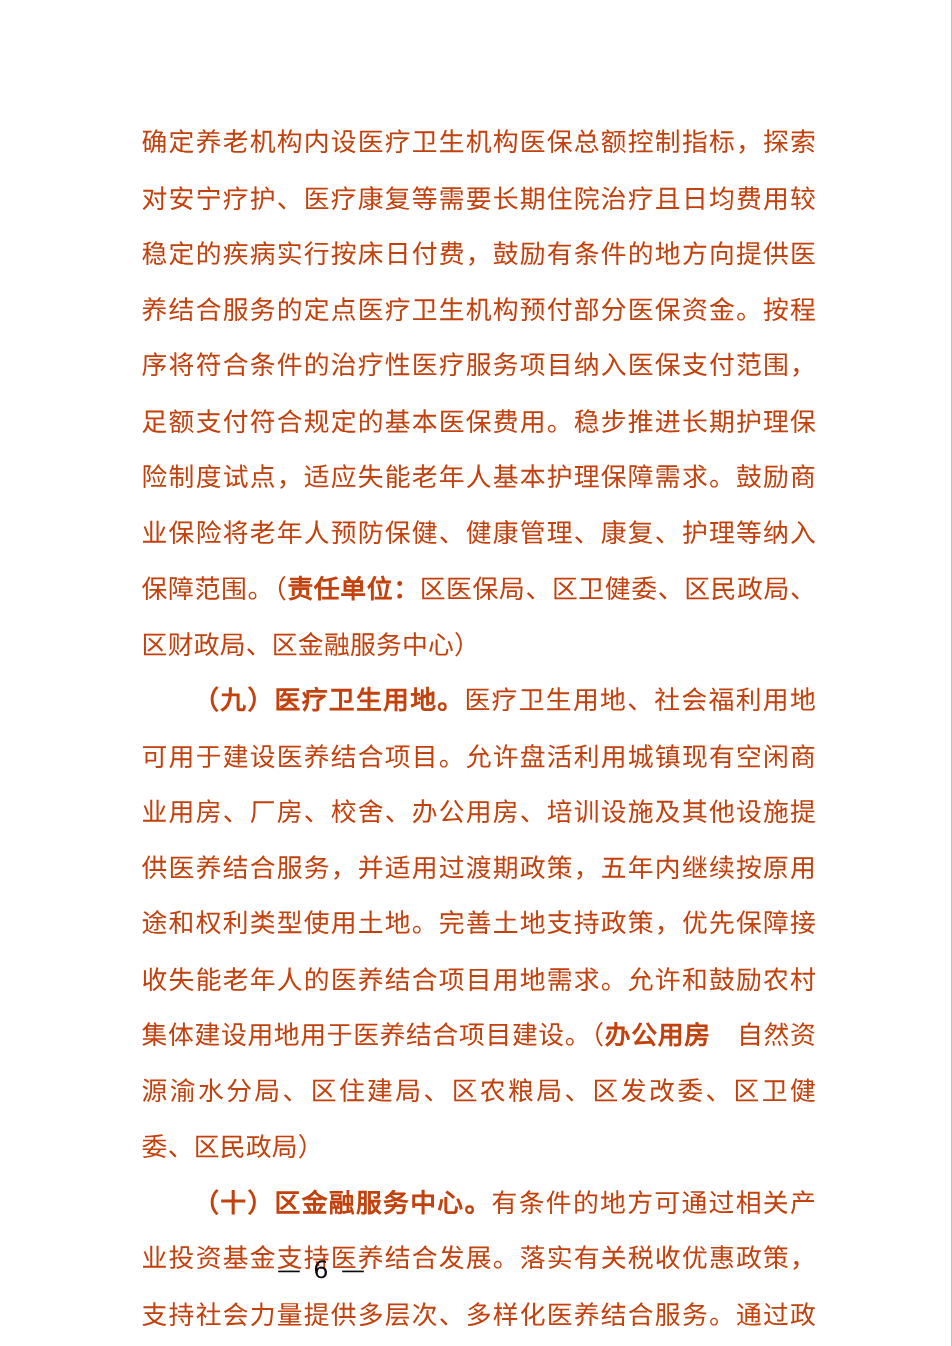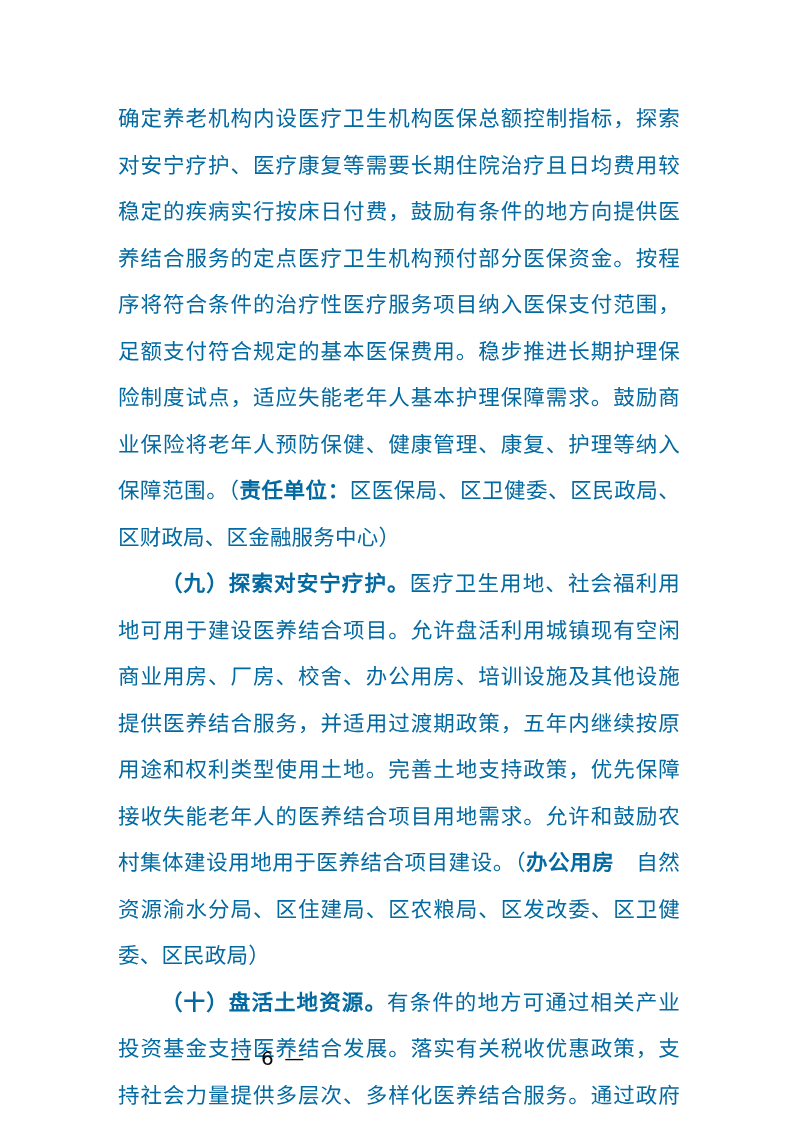--- a/index.html
+++ b/index.html
@@ -20,21 +20,21 @@
     position: absolute;
     left: 118px;
     top: 96px;
     width: 562px;
   }
   p.para {
     margin: 0;
     font-family: Liberation Serif, serif;
     font-size: 21.5px;
     line-height: 46.5px;
-    color: #0369a1;
+    color: #c2410c;
     text-align: justify;
     text-justify: inter-ideograph;
     letter-spacing: 0.2px;
     font-weight: 400;
   }
   p.indent {
     text-indent: 43px;
   }
   .bold {
     font-weight: 700;
@@ -56,22 +56,22 @@
   }
 </style>
 </head>
 <body>
 
 <div class="page">
 
   <div class="content">
 
     <p class="para" id="para-1"><span>确定养老机构内设医疗卫生机构医保总额控制指标，探索对安宁疗护、医疗康复等需要长期住院治疗且日均费用较稳定的疾病实行按床日付费，鼓励有条件的地方向提供医养结合服务的定点医疗卫生机构预付部分医保资金。按程序将符合条件的治疗性医疗服务项目纳入医保支付范围，足额支付符合规定的基本医保费用。稳步推进长期护理保险制度试点，适应失能老年人基本护理保障需求。鼓励商业保险将老年人预防保健、健康管理、康复、护理等纳入保障范围。（</span><span class="bold">责任单位：</span><span>区医保局、区卫健委、区民政局、区财政局、区金融服务中心）</span></p>
-    <p class="para indent" id="para-2"><span class="bold">（九）探索对安宁疗护。</span><span>医疗卫生用地、社会福利用地可用于建设医养结合项目。允许盘活利用城镇现有空闲商业用房、厂房、校舍、办公用房、培训设施及其他设施提供医养结合服务，并适用过渡期政策，五年内继续按原用途和权利类型使用土地。完善土地支持政策，优先保障接收失能老年人的医养结合项目用地需求。允许和鼓励农村集体建设用地用于医养结合项目建设。（</span><span class="bold">办公用房</span><span>　自然资源渝水分局、区住建局、区农粮局、区发改委、区卫健委、区民政局）</span></p>
-    <p class="para indent" id="para-3"><span class="bold">（十）盘活土地资源。</span><span>有条件的地方可通过相关产业投资基金支持医养结合发展。落实有关税收优惠政策，支持社会力量提供多层次、多样化医养结合服务。通过政府购买服务等方式，统一开展老年人能力综合评估，支持符合条件的</span></p>
+    <p class="para indent" id="para-2"><span class="bold">（九）医疗卫生用地。</span><span>医疗卫生用地、社会福利用地可用于建设医养结合项目。允许盘活利用城镇现有空闲商业用房、厂房、校舍、办公用房、培训设施及其他设施提供医养结合服务，并适用过渡期政策，五年内继续按原用途和权利类型使用土地。完善土地支持政策，优先保障接收失能老年人的医养结合项目用地需求。允许和鼓励农村集体建设用地用于医养结合项目建设。（</span><span class="bold">办公用房</span><span>　自然资源渝水分局、区住建局、区农粮局、区发改委、区卫健委、区民政局）</span></p>
+    <p class="para indent" id="para-3"><span class="bold">（十）区金融服务中心。</span><span>有条件的地方可通过相关产业投资基金支持医养结合发展。落实有关税收优惠政策，支持社会力量提供多层次、多样化医养结合服务。通过政府购买服务等方式，统一开展老年人能力综合评估，支持符合条件的</span></p>
 
   </div>
 
   <div class="page-number">
     <span class="pn-inner">— 6 —</span>
   </div>
 
 </div>
 
 </body></html>

